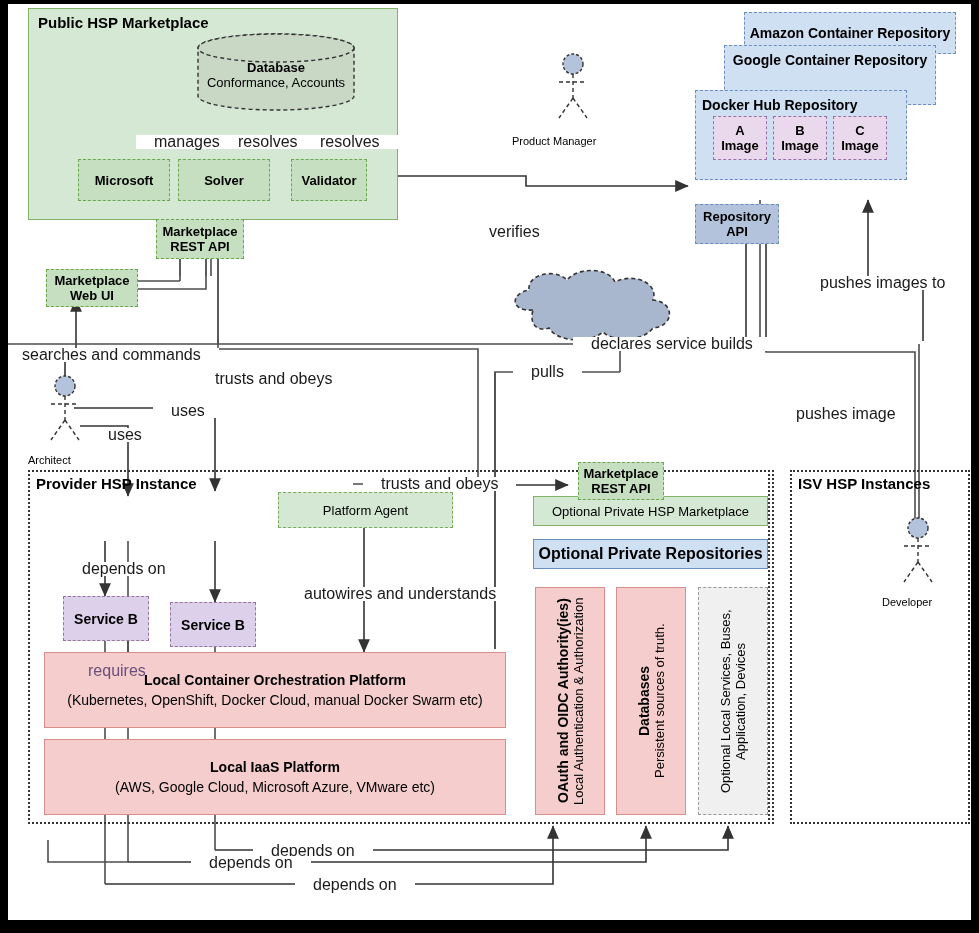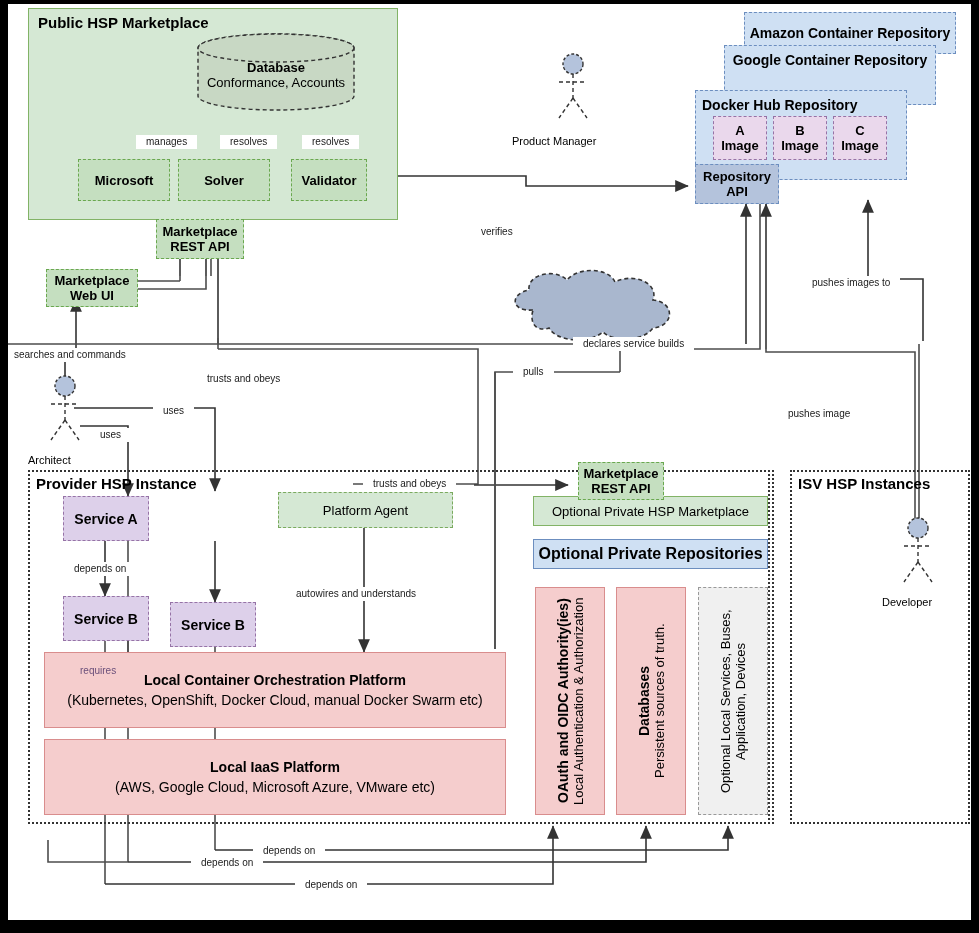--- a/index.html
+++ b/index.html
@@ -13,38 +13,38 @@
   }
   #canvas{
     position:absolute;
     left:8px; top:4px;
     width:963px; height:916px;
     background:#ffffff;
     overflow:hidden;
   }
   .box{position:absolute;box-sizing:border-box;display:flex;flex-direction:column;
        align-items:center;justify-content:center;text-align:center;}
-  .lbl{position:absolute;background:#fff;white-space:nowrap;font-size:10px;color:#1a1a1a;
-       padding:0 10px;line-height:14px;}
+  .lbl{position:absolute;background:#fff;white-space:nowrap;font-size:16px;color:#1a1a1a;
+       padding:0 18px;line-height:14px;}
   .lbl.nobg{background:transparent;}
 
   
   .region-public{
     background:#d5e8d4;border:1px solid #82b366;
   }
   .region-dashed-thin{
     border:2px dotted #333;background:transparent;
   }
 
   
   .n-green-dash{background:#c5dfc0;border:1.5px dashed #6aa84f;color:#000;font-weight:bold;font-size:13px;}
   .n-green-solid{background:#d5e8d4;border:1.5px solid #82b366;color:#000;font-weight:normal;font-size:13px;}
   .n-blue-dash{background:#cfe0f3;border:1.5px dashed #6c8ebf;color:#000;font-weight:bold;font-size:14px;}
   .n-blue-solid{background:#cfe0f3;border:1.5px solid #6c8ebf;color:#000;font-weight:bold;font-size:16px;}
-  .n-bluegray{background:#b4c3dc;border:1.5px dashed #6c8ebf;color:#000;font-weight:bold;font-size:13px;}
+  .n-bluegray{background:#b4c3dc;border:1.5px dashed #6c8ebf;color:#000;font-weight:bold;font-size:13px;margin-top:40px;}
   .n-pink-dash{background:#ead8ec;border:1.5px dashed #9673a6;color:#000;font-weight:bold;font-size:13px;}
   .n-purple{background:#ddd0ea;border:1.5px dashed #9673a6;color:#000;font-weight:bold;font-size:14px;}
   .n-red{background:#f5cdcd;border:1.5px solid #d98d8d;color:#000;font-size:14px;}
   .n-gray-dash{background:#f0f0f0;border:1.5px dashed #999;color:#000;font-size:13px;}
 
   .n-red .t1,.n-green-solid .t1{font-weight:bold;}
   .n-red .t2{font-weight:normal;}
 
   .vert{writing-mode:vertical-rl;transform:rotate(180deg);}
   .vert .t1{font-weight:bold;font-size:14px;}
@@ -240,23 +240,20 @@
   </div>
 
   <div class="box region-dashed-thin" style="left:20px;top:466px;width:742px;height:354px;"></div>
   <div class="region-title" style="left:28px;top:471px;">Provider HSP Instance</div>
 
   <div class="box region-dashed-thin" style="left:782px;top:466px;width:180px;height:354px;"></div>
   <div class="region-title" style="left:790px;top:471px;">ISV HSP Instances</div>
 
   <div style="position:absolute;left:764px;top:466px;width:0;height:354px;border-left:2px dotted #333;"></div>
 
-  <div class="box n-purple" style="left:55px;top:492px;width:86px;height:45px;">
-    <span>Service A</span>
-  </div>
   <div class="box n-purple" style="left:55px;top:592px;width:86px;height:45px;">
     <span>Service B</span>
   </div>
   <div class="box n-purple" style="left:162px;top:598px;width:86px;height:45px;">
     <span>Service B</span>
   </div>
 
   <div class="box n-green-solid" style="left:270px;top:488px;width:175px;height:36px;background:#d5e8d4;border:1.5px dashed #7aaa5e;">
     <span>Platform Agent</span>
   </div>

